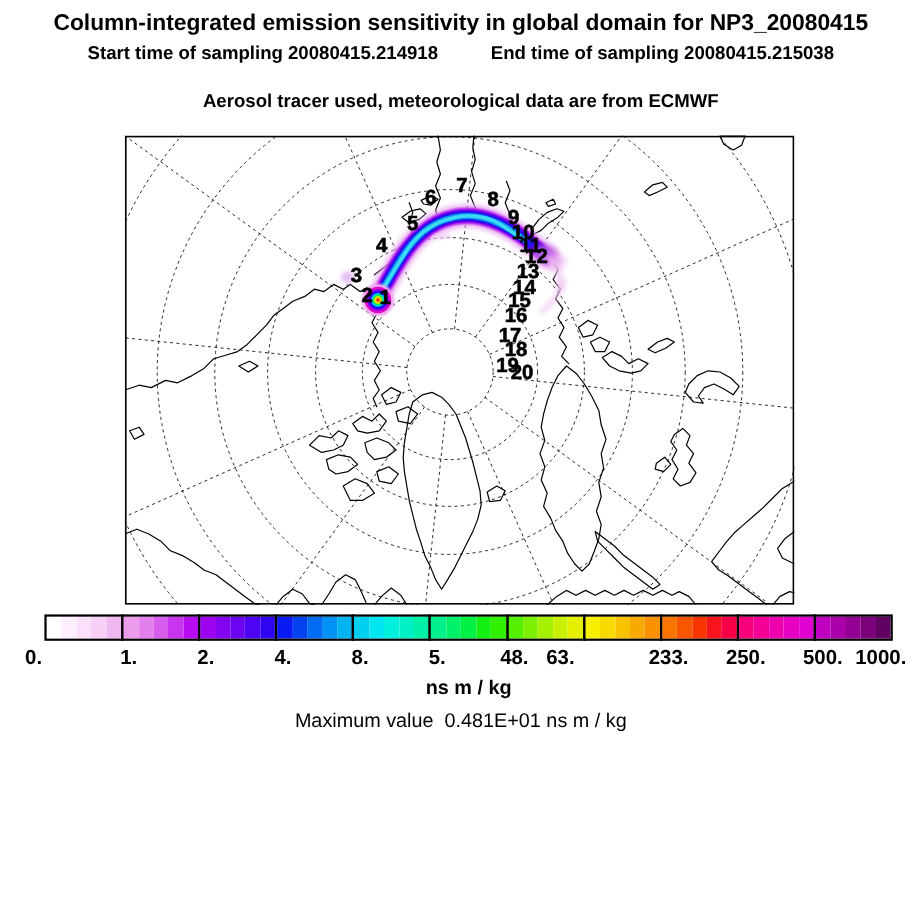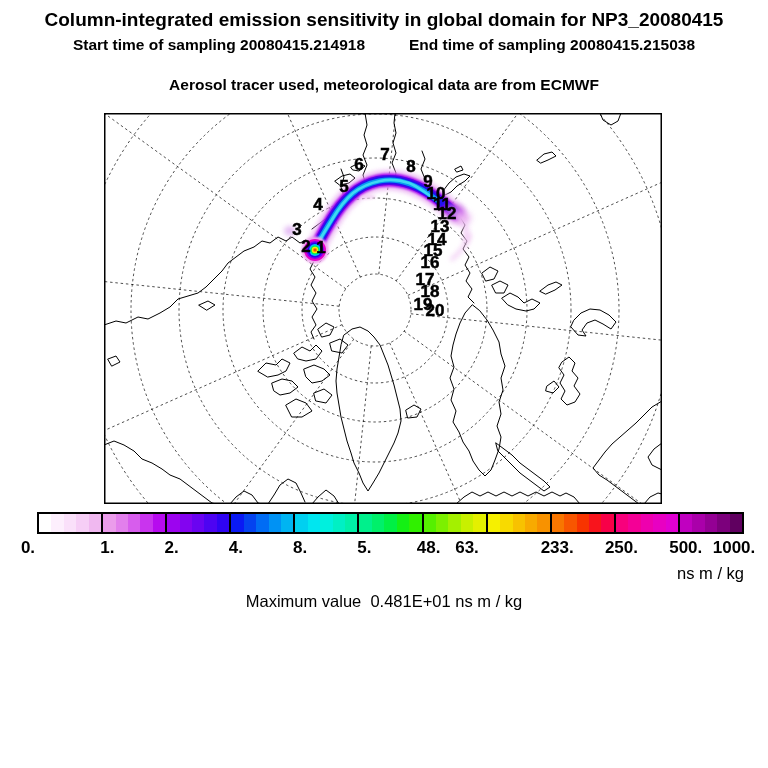--- a/index.html
+++ b/index.html
@@ -14,22 +14,22 @@
   .pair{display:inline-block;white-space:pre;}
   .gap2{display:inline-block;width:44px;}
   .gap3{display:inline-block;width:56px;}
   #map-svg{position:absolute;left:104px;top:113px;width:558px;height:391px;}
   #colorbar{position:absolute;left:37px;top:512px;width:707px;height:22px;display:flex;}
   .cb-seg{flex:1 1 0;display:flex;border:2px solid #000;margin-left:-2px;}
   .cb-seg:first-child{margin-left:0;}
   .cb-cell{flex:1 1 0;}
   #ticks-row{position:absolute;left:0;top:538px;width:768px;height:22px;}
   .cb-tick{position:absolute;top:0;transform:translateX(-50%);font-size:17px;font-weight:700;white-space:nowrap;}
-  #units-line{position:absolute;left:37px;top:564px;width:707px;text-align:right;
-              font-size:16.5px;font-weight:400;}
+  #units-line{position:absolute;left:37px;top:564px;width:707px;text-align:center;
+              font-size:16.5px;font-weight:700;}
   #max-line{position:absolute;left:0;top:592px;width:768px;text-align:center;
             font-size:16.5px;font-weight:400;white-space:pre;}
   .trajnum{font-family:"Liberation Sans",sans-serif;font-size:17px;font-weight:700;
            fill:#000;stroke:#000;stroke-width:0.5;text-anchor:middle;}
   .coast{fill:none;stroke:#000;stroke-width:1;stroke-linejoin:round;stroke-linecap:round;}
   .grat{fill:none;stroke:#000;stroke-width:0.7;stroke-dasharray:2.5 2.8;}
 </style>
 </head>
 <body>
 

